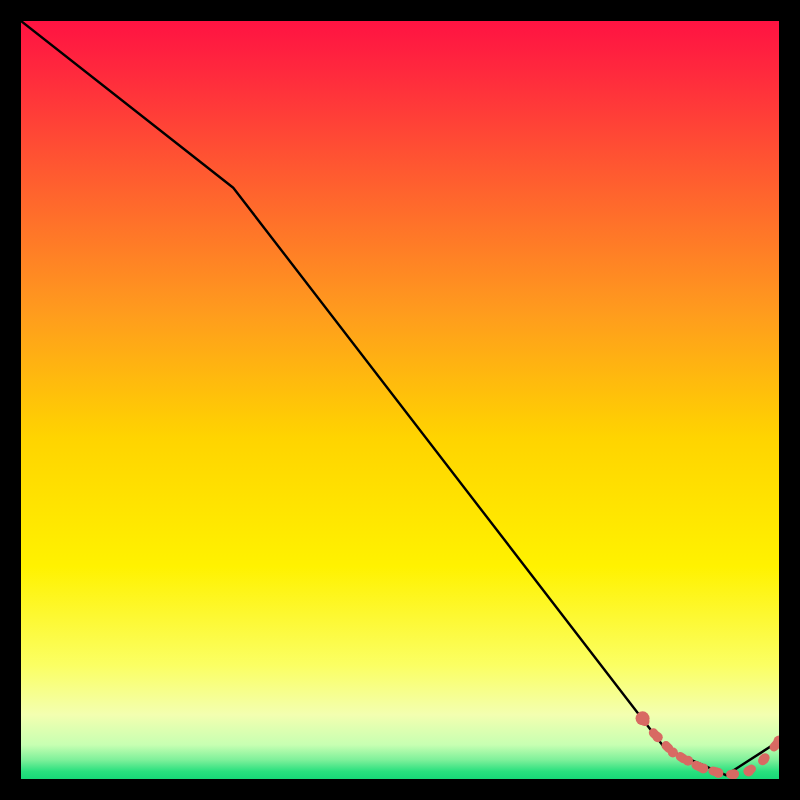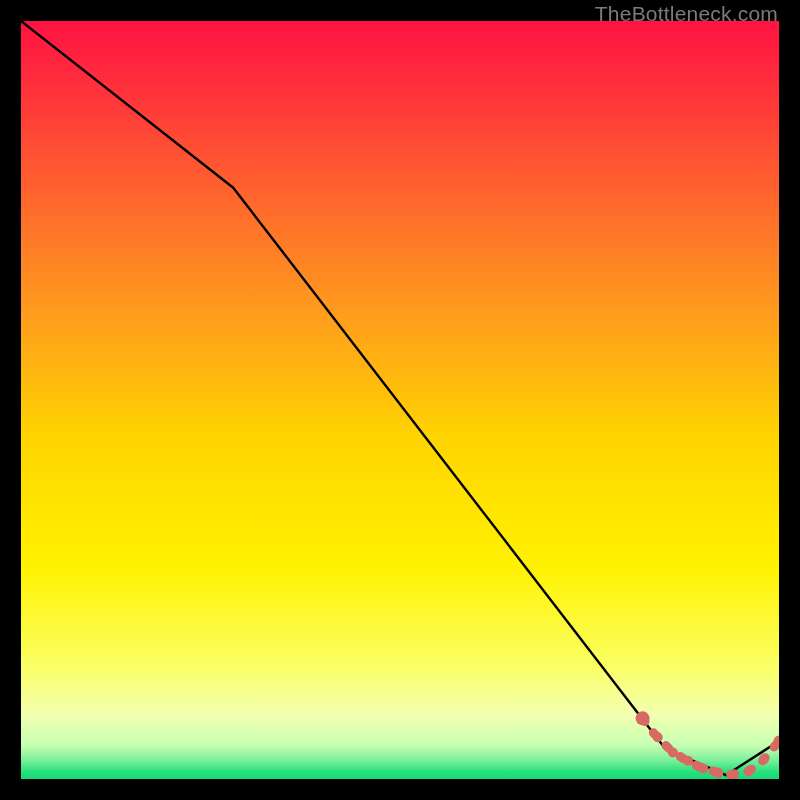--- a/index.html
+++ b/index.html
@@ -80,14 +80,13 @@
           <circle cx="682.20" cy="747.39" r="5" fill="#d86a63" stroke="#d86a63" stroke-width="0"></circle>
           <circle cx="697.36" cy="751.94" r="5" fill="#d86a63" stroke="#d86a63" stroke-width="0"></circle>
           <circle cx="712.52" cy="753.45" r="5" fill="#d86a63" stroke="#d86a63" stroke-width="0"></circle>
           <circle cx="727.68" cy="750.42" r="5" fill="#d86a63" stroke="#d86a63" stroke-width="0"></circle>
           <circle cx="742.84" cy="738.29" r="5" fill="#d86a63" stroke="#d86a63" stroke-width="0"></circle>
           <circle cx="758.00" cy="720.10" r="5.5" fill="#d86a63" stroke="#d86a63" stroke-width="0"></circle>
         </g>
     </svg>
   </div>
 
-  <div class="watermark">TheBottleneck.com</div>
 </div>
 
 </body></html>

